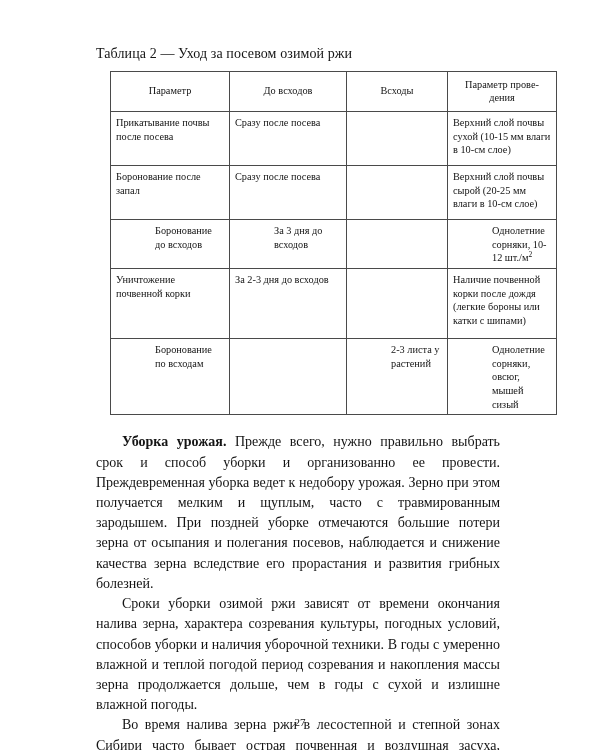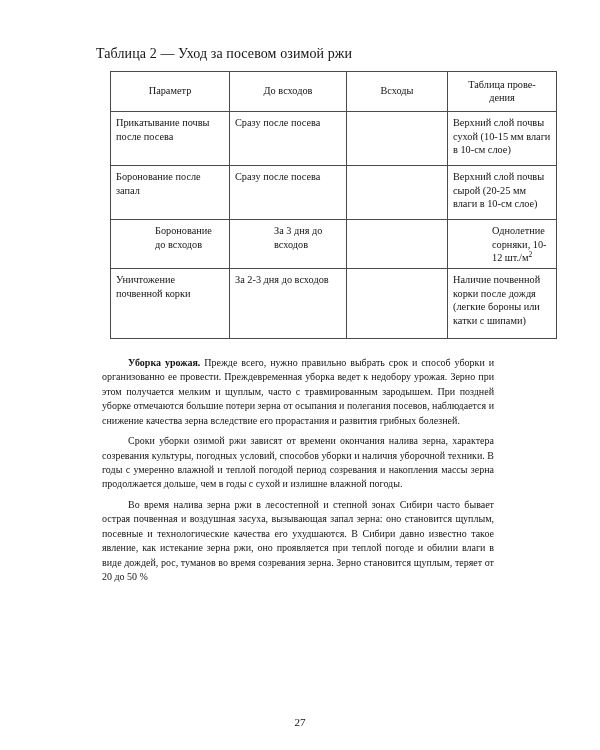--- a/index.html
+++ b/index.html
@@ -77,22 +77,22 @@
   .row-xtall td { height: 62px; }
   .row-short td { height: 36px; padding-left: 44px; }
 
   .sup { font-size: 7.5px; vertical-align: super; line-height: 0; }
 
   
   .body-text {
     margin-top: 17px;
   }
   .body-text p {
-    margin: 6px;
-    font-size: 10px;
+    margin: 0;
+    font-size: 14px;
     line-height: 1.445;
     text-align: justify;
     text-indent: 26px;
     hyphens: none;
   }
   .body-text p + p { margin-top: 0; }
   .lead-in { font-weight: bold; }
 
   
   .page-number {
@@ -112,21 +112,21 @@
 
     <div class="table-caption">Таблица 2 — Уход за посевом озимой ржи</div>
 
     <table class="care-table">
       <thead>
         <tr>
           <th class="col-param">Параметр</th>
           <th class="col-before">До всходов</th>
           <th class="col-shoots">Всходы</th>
           <th class="col-cond">
-            <span>Таблица прове-</span><br>
+            <span>Параметр прове-</span><br>
             <span>дения</span>
           </th>
         </tr>
       </thead>
       <tbody>
 
         <tr class="row-tall">
           <td>Прикатывание почвы после посева</td>
           <td>Сразу после посева</td>
           <td></td>
@@ -147,20 +147,26 @@
           <td><span>Однолетние сорняки, 10-12 шт./м</span><span class="sup">2</span></td>
         </tr>
 
         <tr class="row-xtall">
           <td>Уничтожение почвенной корки</td>
           <td>За 2-3 дня до всходов</td>
           <td></td>
           <td>Наличие почвенной корки после дождя (легкие бороны или катки с шипами)</td>
         </tr>
 
+        <tr class="row-short">
+          <td>Боронование по всходам</td>
+          <td></td>
+          <td>2-3 листа у растений</td>
+          <td>Однолетние сорняки, овсюг, мышей сизый</td>
+        </tr>
 
 
       </tbody>
     </table>
 
     <div class="body-text">
       <p><span class="lead-in">Уборка урожая.</span><span> Прежде всего, нужно правильно выбрать срок и способ уборки и организованно ее провести. Преждевременная уборка ведет к недобору урожая. Зерно при этом получается мелким и щуплым, часто с травмированным зародышем. При поздней уборке отмечаются большие потери зерна от осыпания и полегания посевов, наблюдается и снижение качества зерна вследствие его прорастания и развития грибных болезней.</span></p>
       <p>Сроки уборки озимой ржи зависят от времени окончания налива зерна, характера созревания культуры, погодных условий, способов уборки и наличия уборочной техники. В годы с умеренно влажной и теплой погодой период созревания и накопления массы зерна продолжается дольше, чем в годы с сухой и излишне влажной погоды.</p>
       <p>Во время налива зерна ржи в лесостепной и степной зонах Сибири часто бывает острая почвенная и воздушная засуха, вызывающая запал зерна: оно становится щуплым, посевные и технологические качества его ухудшаются. В Сибири давно известно такое явление, как истекание зерна ржи, оно проявляется при теплой погоде и обилии влаги в виде дождей, рос, туманов во время созревания зерна. Зерно становится щуплым, теряет от 20 до 50 %</p>
     </div>

